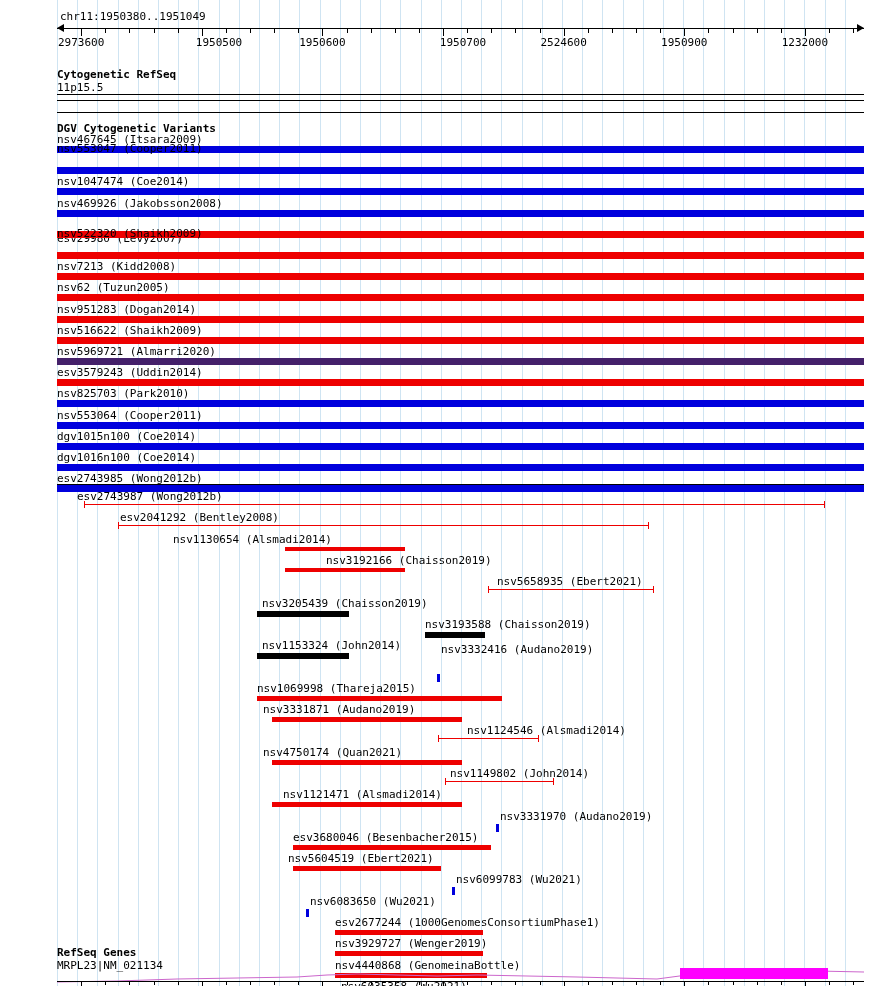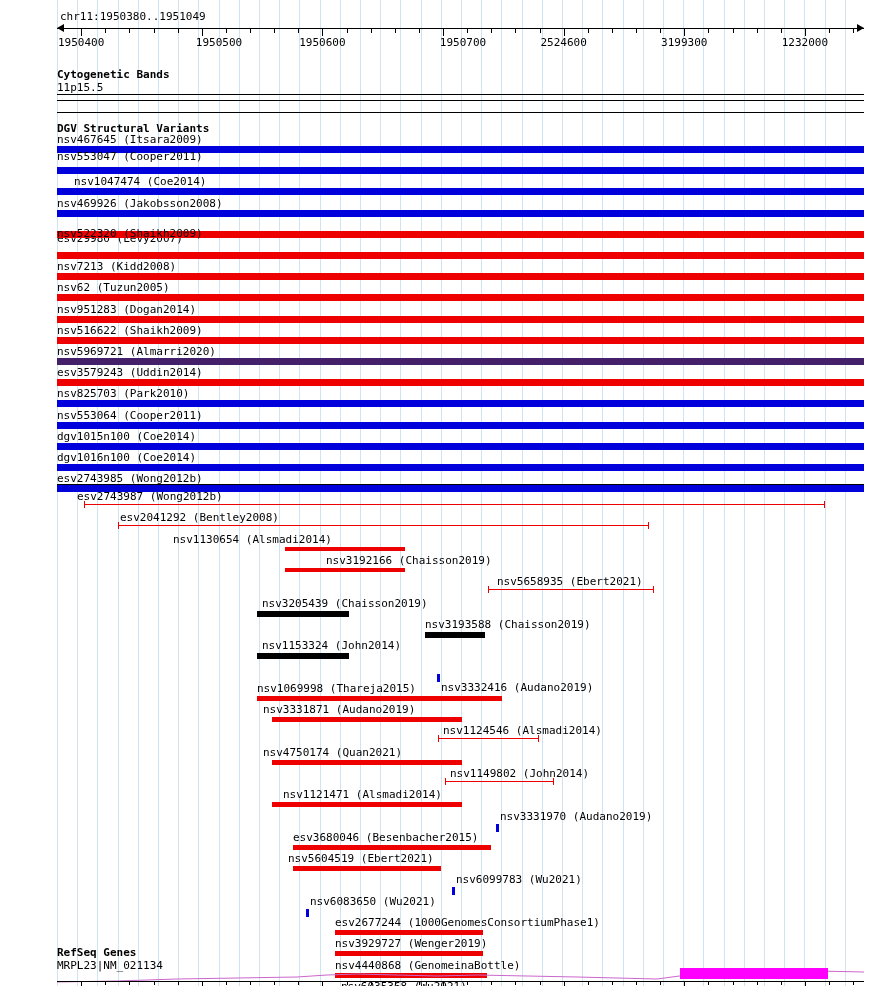--- a/index.html
+++ b/index.html
@@ -79,31 +79,31 @@
       <div class="gl" style="left:767.6px"></div>
       <div class="gl" style="left:787.8px"></div>
     </div>
 
   <div class="ruler-label">chr11:1950380..1951049</div>
   <div class="arrow-l"></div>
   <div class="arrow-r"></div>
   <div class="ruler-arrowline"></div>
   <div id="ruler-ticks">
       <div class="tick" style="left:81.1px"></div>
-      <div class="ticklabel" style="left:81.1px">1950400</div>
+      <div class="ticklabel" style="left:81.1px">2973600</div>
       <div class="tick" style="left:201.8px"></div>
       <div class="ticklabel" style="left:219px">1950500</div>
       <div class="tick" style="left:322.4px"></div>
       <div class="ticklabel" style="left:322.4px">1950600</div>
       <div class="tick" style="left:443.0px"></div>
       <div class="ticklabel" style="left:463px">1950700</div>
       <div class="tick" style="left:563.6px"></div>
       <div class="ticklabel" style="left:563.6px">2524600</div>
       <div class="tick" style="left:684.3px"></div>
-      <div class="ticklabel" style="left:684.3px">3199300</div>
+      <div class="ticklabel" style="left:684.3px">1950900</div>
       <div class="tick" style="left:804.9px"></div>
       <div class="ticklabel" style="left:804.9px">1232000</div>
       <div class="tickmini" style="left:105.3px"></div>
       <div class="tickmini" style="left:129.4px"></div>
       <div class="tickmini" style="left:153.5px"></div>
       <div class="tickmini" style="left:177.6px"></div>
       <div class="tickmini" style="left:225.9px"></div>
       <div class="tickmini" style="left:250.0px"></div>
       <div class="tickmini" style="left:274.1px"></div>
       <div class="tickmini" style="left:298.3px"></div>
@@ -120,33 +120,33 @@
       <div class="tickmini" style="left:636.0px"></div>
       <div class="tickmini" style="left:660.1px"></div>
       <div class="tickmini" style="left:708.4px"></div>
       <div class="tickmini" style="left:732.5px"></div>
       <div class="tickmini" style="left:756.6px"></div>
       <div class="tickmini" style="left:780.8px"></div>
       <div class="tickmini" style="left:829.0px"></div>
       <div class="tickmini" style="left:853.1px"></div>
     </div>
 
-  <div class="sec-title" style="left:57px;top:68px;">Cytogenetic Bands</div>
+  <div class="sec-title" style="left:57px;top:68px;">Cytogenetic RefSeq</div>
   <div class="row-label" style="left:57px;top:81px;">11p15.5</div>
   <div class="sep" style="top:94px;"></div>
   <div class="sep" style="top:100px;"></div>
   <div class="sep" style="top:112px;background:#000;"></div>
 
-  <div class="sec-title" style="left:57px;top:122px;">DGV Structural Variants</div>
+  <div class="sec-title" style="left:57px;top:122px;">DGV Cytogenetic Variants</div>
   <div id="dgv-full">
       <div class="row-label" style="left:57px;top:133.0px">nsv467645 (Itsara2009)</div>
       <div class="bar" style="left:57px;top:146.0px;width:807px;background:#0000dd"></div>
-      <div class="row-label" style="left:57px;top:150px">nsv553047 (Cooper2011)</div>
+      <div class="row-label" style="left:57px;top:142px">nsv553047 (Cooper2011)</div>
       <div class="bar" style="left:57px;top:167.2px;width:807px;background:#0000dd"></div>
-      <div class="row-label" style="left:74px;top:175.4px">nsv1047474 (Coe2014)</div>
+      <div class="row-label" style="left:57px;top:175.4px">nsv1047474 (Coe2014)</div>
       <div class="bar" style="left:57px;top:188.4px;width:807px;background:#0000dd"></div>
       <div class="row-label" style="left:57px;top:196.6px">nsv469926 (Jakobsson2008)</div>
       <div class="bar" style="left:57px;top:209.6px;width:807px;background:#0000dd"></div>
       <div class="row-label" style="left:57px;top:232px">esv29980 (Levy2007)</div>
       <div class="bar" style="left:57px;top:230.8px;width:807px;background:#ee0000"></div>
       <div class="row-label" style="left:57px;top:227px">nsv522320 (Shaikh2009)</div>
       <div class="bar" style="left:57px;top:252.0px;width:807px;background:#ee0000"></div>
       <div class="row-label" style="left:57px;top:260.2px">nsv7213 (Kidd2008)</div>
       <div class="bar" style="left:57px;top:273.2px;width:807px;background:#ee0000"></div>
       <div class="row-label" style="left:57px;top:281.4px">nsv62 (Tuzun2005)</div>
@@ -187,27 +187,27 @@
       <div class="row-label" style="left:497px;top:575.2px">nsv5658935 (Ebert2021)</div>
       <div class="bar" style="left:488px;top:589.2px;width:165px;height:1px;background:#ee0000"></div>
       <div style="position:absolute;left:488px;top:586.2px;width:1px;height:7px;background:#ee0000"></div>
       <div style="position:absolute;left:653px;top:586.2px;width:1px;height:7px;background:#ee0000"></div>
       <div class="row-label" style="left:262px;top:596.5px">nsv3205439 (Chaisson2019)</div>
       <div class="bar" style="left:257px;top:610.5px;width:92px;height:6px;background:#000000"></div>
       <div class="row-label" style="left:425px;top:617.8px">nsv3193588 (Chaisson2019)</div>
       <div class="bar" style="left:425px;top:631.8px;width:60px;height:6px;background:#000000"></div>
       <div class="row-label" style="left:262px;top:639.1px">nsv1153324 (John2014)</div>
       <div class="bar" style="left:257px;top:653.1px;width:92px;height:6px;background:#000000"></div>
-      <div class="row-label" style="left:441px;top:681px">nsv3332416 (Audano2019)</div>
+      <div class="row-label" style="left:441px;top:643px">nsv3332416 (Audano2019)</div>
       <div class="bar" style="left:437px;top:674.4px;width:3px;height:8px;background:#0000dd"></div>
       <div class="row-label" style="left:257px;top:681.7px">nsv1069998 (Thareja2015)</div>
       <div class="bar" style="left:257px;top:695.7px;width:245px;height:5px;background:#ee0000"></div>
       <div class="row-label" style="left:263px;top:703.0px">nsv3331871 (Audano2019)</div>
       <div class="bar" style="left:272px;top:717.0px;width:190px;height:5px;background:#ee0000"></div>
-      <div class="row-label" style="left:443px;top:724.3px">nsv1124546 (Alsmadi2014)</div>
+      <div class="row-label" style="left:467px;top:724.3px">nsv1124546 (Alsmadi2014)</div>
       <div class="bar" style="left:438px;top:738.3px;width:100px;height:1px;background:#ee0000"></div>
       <div style="position:absolute;left:438px;top:735.3px;width:1px;height:7px;background:#ee0000"></div>
       <div style="position:absolute;left:538px;top:735.3px;width:1px;height:7px;background:#ee0000"></div>
       <div class="row-label" style="left:263px;top:745.6px">nsv4750174 (Quan2021)</div>
       <div class="bar" style="left:272px;top:759.6px;width:190px;height:5px;background:#ee0000"></div>
       <div class="row-label" style="left:450px;top:766.9px">nsv1149802 (John2014)</div>
       <div class="bar" style="left:445px;top:780.9px;width:108px;height:1px;background:#ee0000"></div>
       <div style="position:absolute;left:445px;top:777.9000000000001px;width:1px;height:7px;background:#ee0000"></div>
       <div style="position:absolute;left:553px;top:777.9000000000001px;width:1px;height:7px;background:#ee0000"></div>
       <div class="row-label" style="left:283px;top:788.2px">nsv1121471 (Alsmadi2014)</div>

